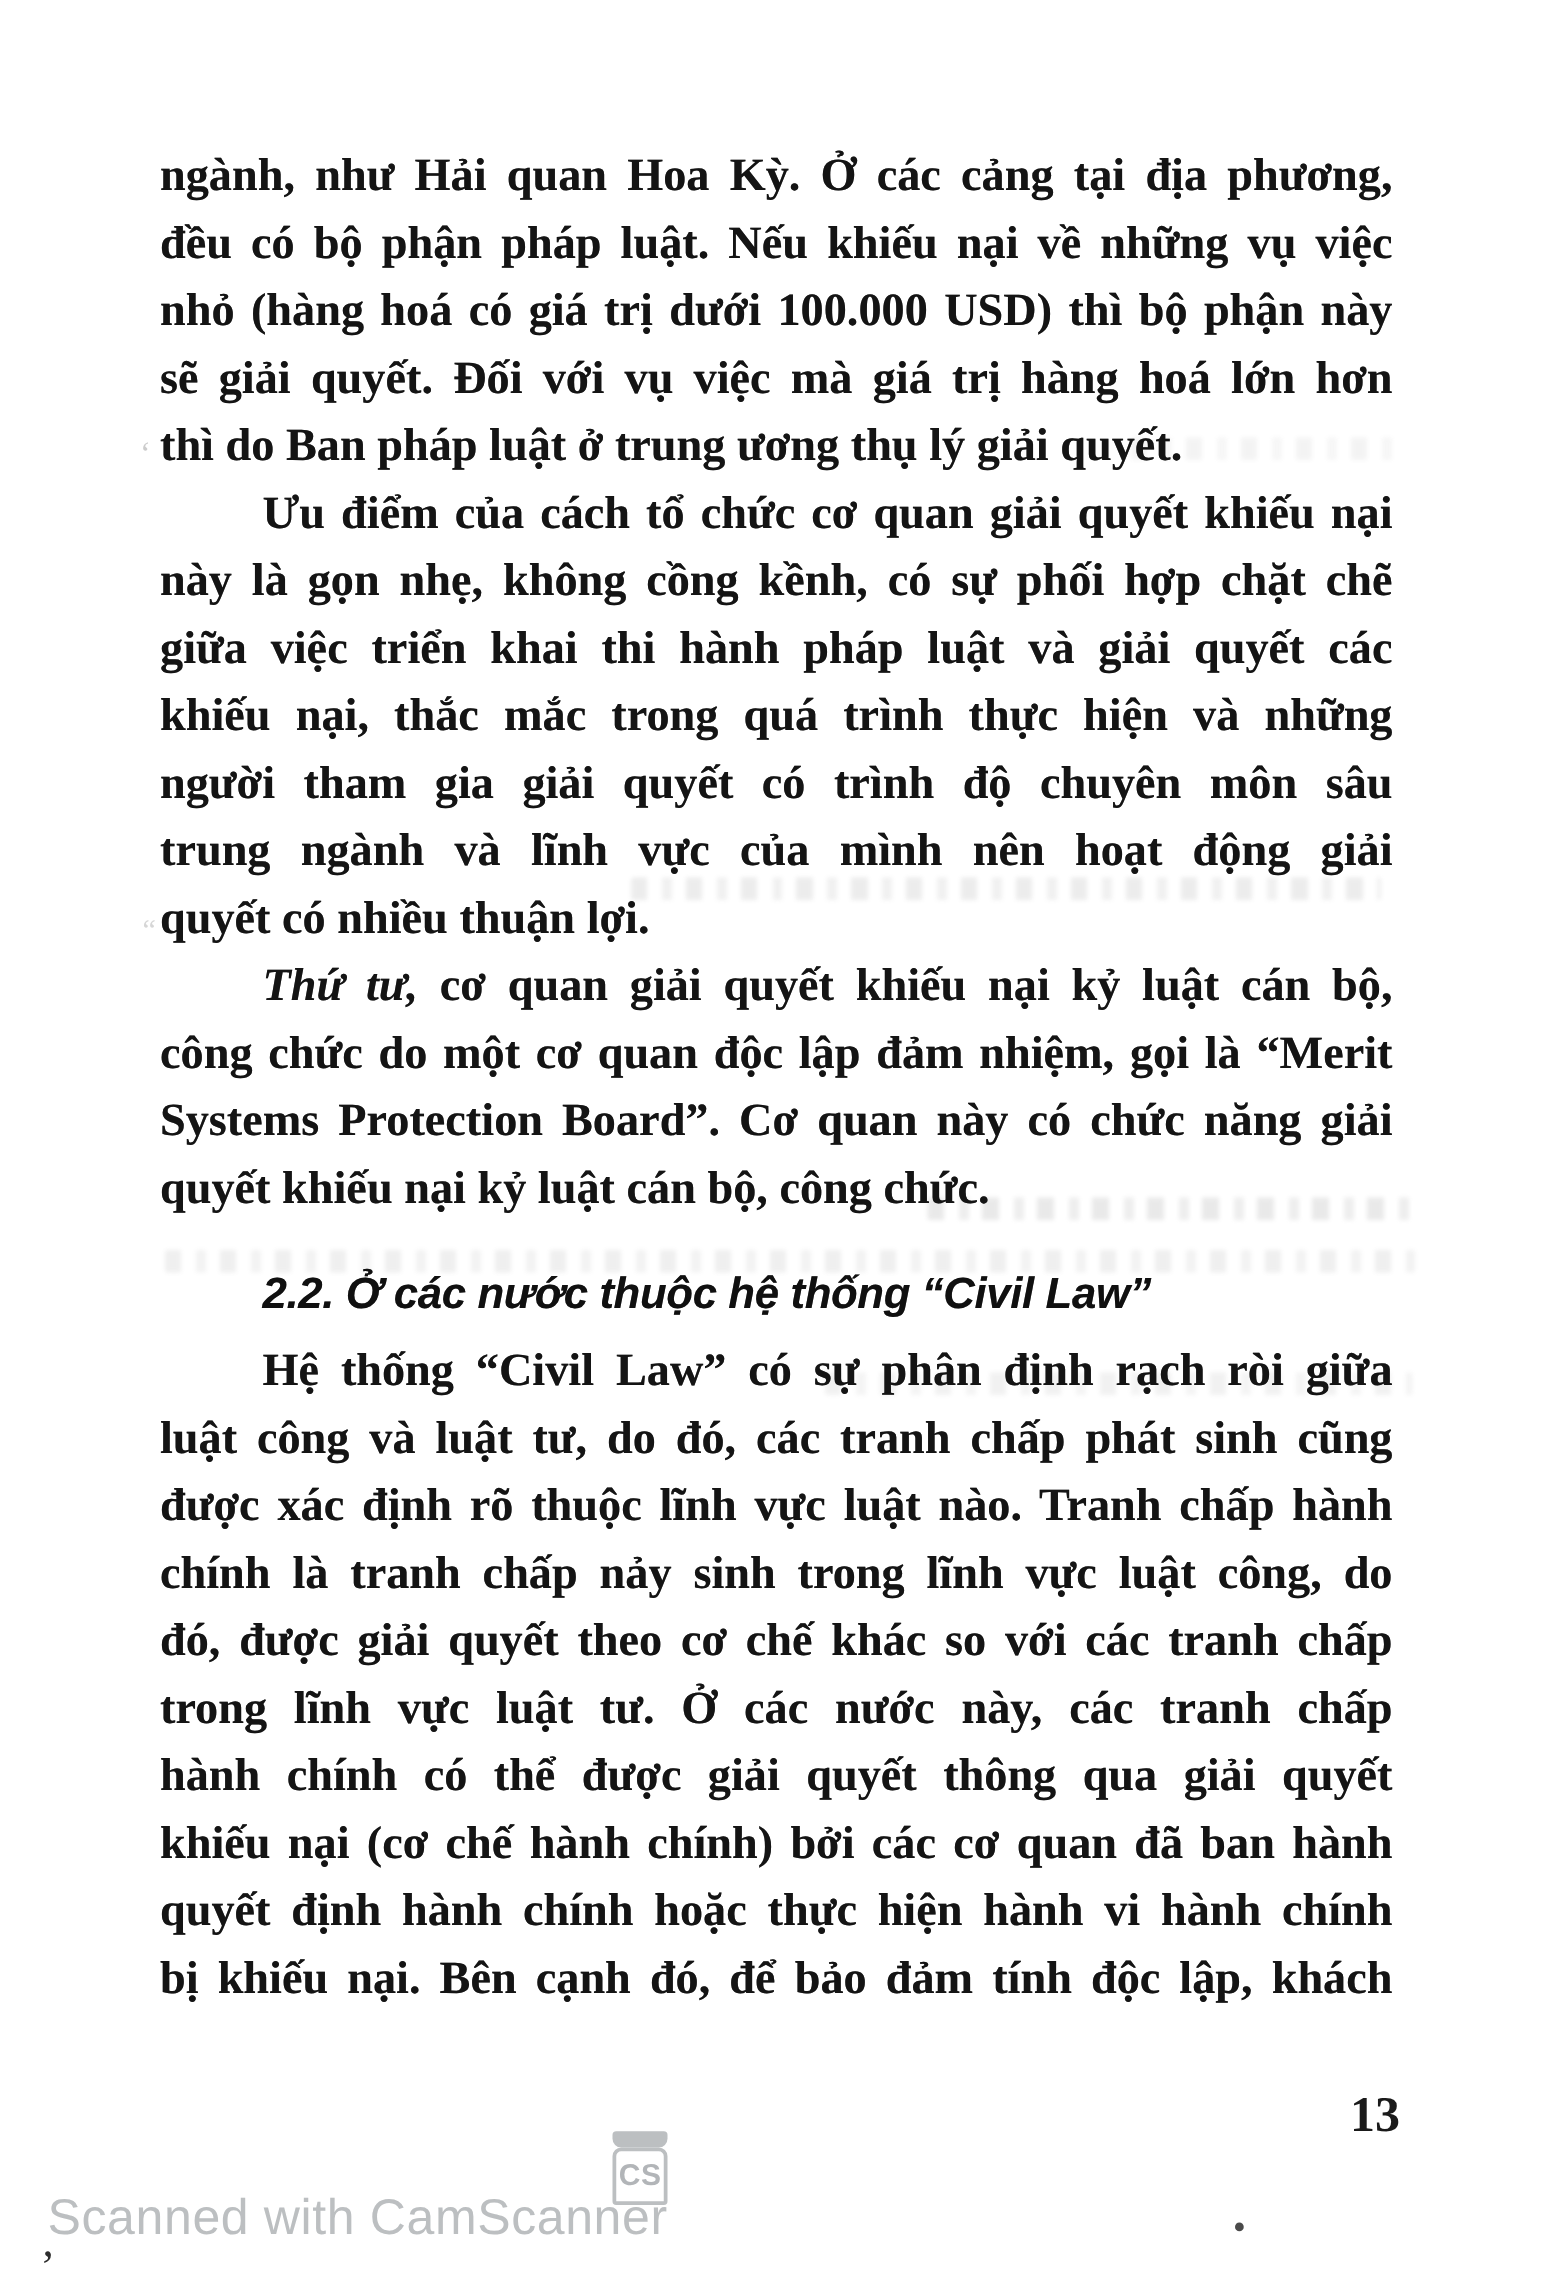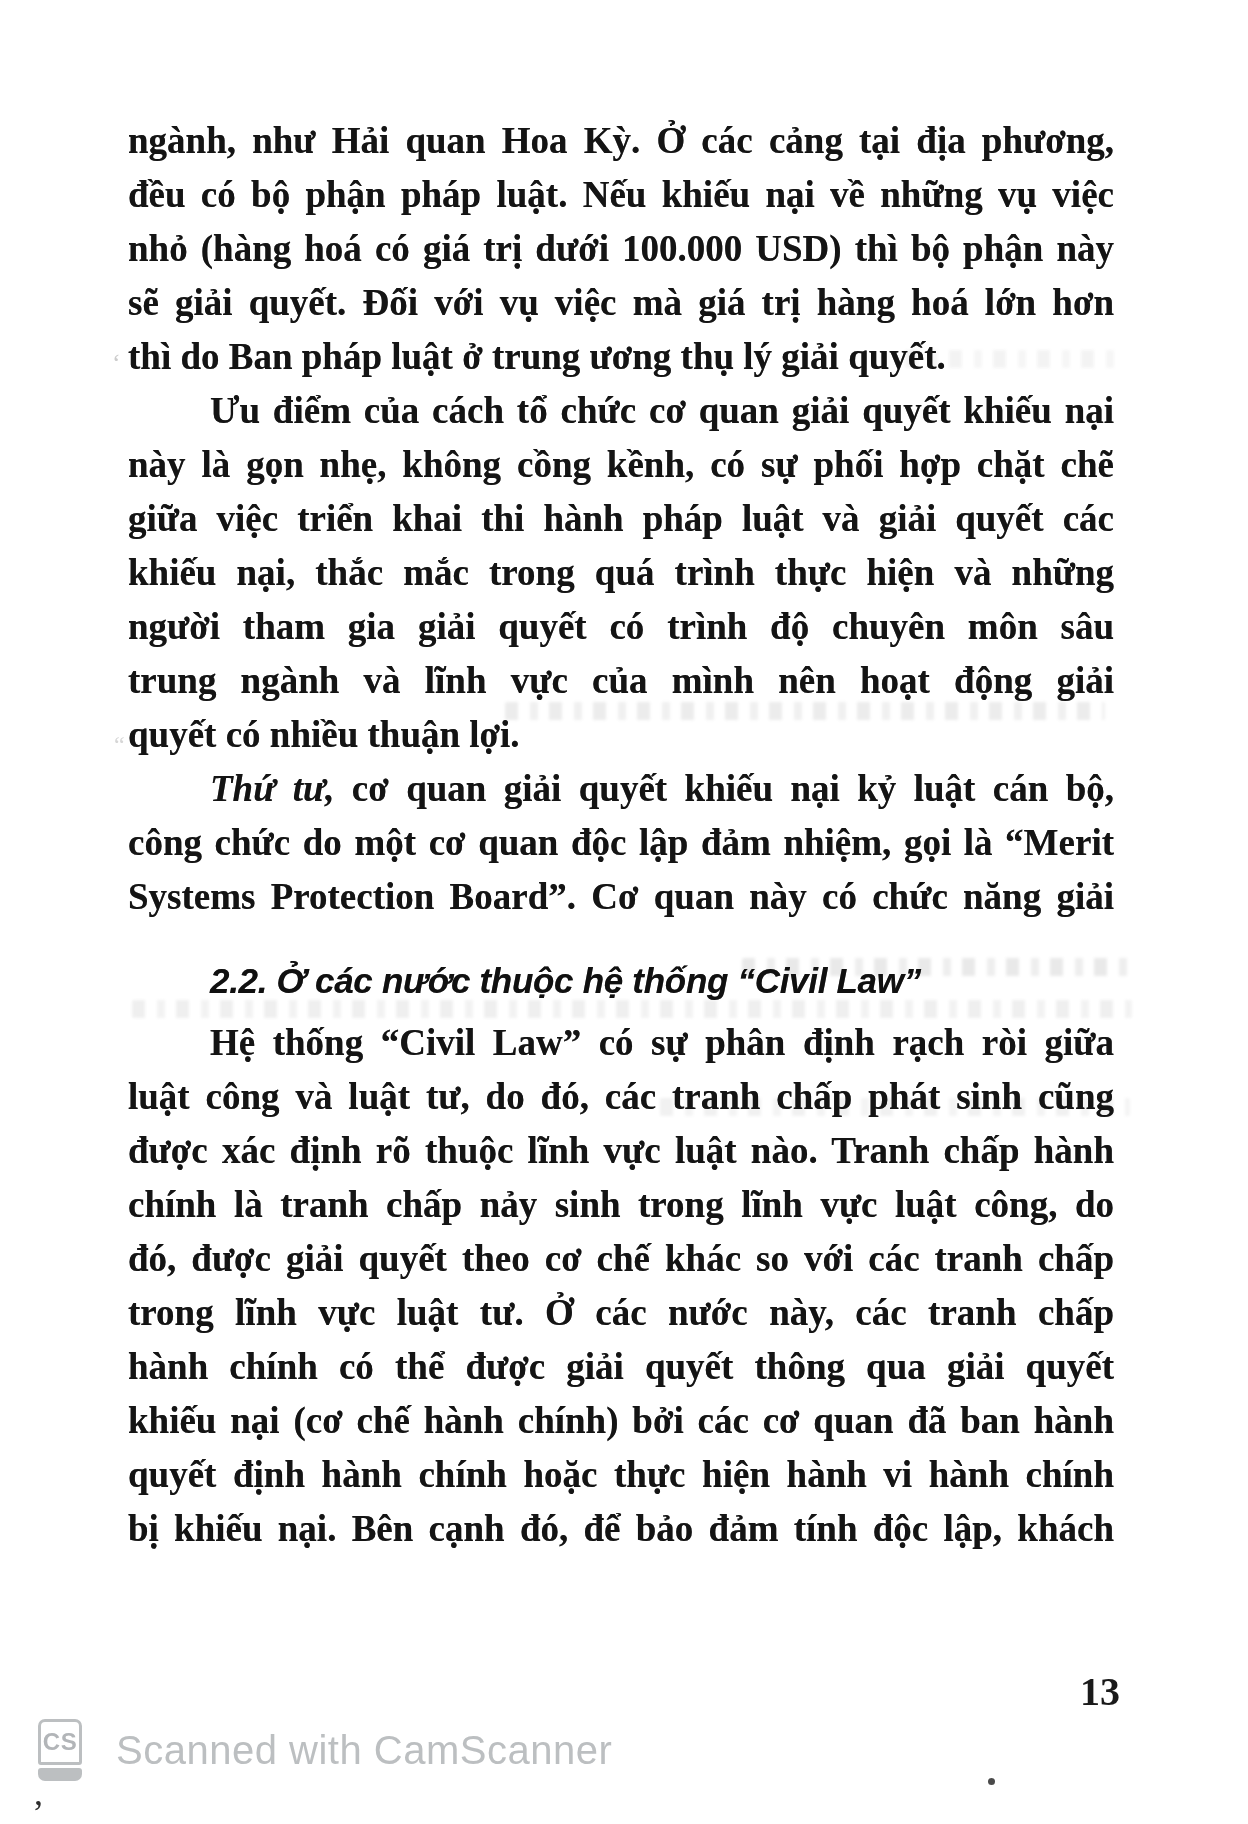--- a/index.html
+++ b/index.html
@@ -63,24 +63,25 @@
     color: #1a1a1a;
   }
 
   
   .watermark {
     position: absolute;
     left: 38px;
     top: 1718px;
     height: 64px;
     display: flex;
-    align-items: center;
+    align-items: flex-end;
     gap: 34px;
     color: #bcbfc1;
     font-family: "Liberation Sans", "DejaVu Sans", sans-serif;
+    flex-direction: column;
   }
   .cs-logo {
     position: relative;
     width: 44px;
     height: 62px;
   }
   .cs-logo .cs-frame {
     position: absolute;
     left: 0; top: 0;
     width: 38px;
@@ -168,20 +169,21 @@
         <div class="line">giữa việc triển khai thi hành pháp luật và giải quyết các</div>
         <div class="line">khiếu nại, thắc mắc trong quá trình thực hiện và những</div>
         <div class="line">người tham gia giải quyết có trình độ chuyên môn sâu</div>
         <div class="line">trung ngành và lĩnh vực của mình nên hoạt động giải</div>
         <div class="line short">quyết có nhiều thuận lợi.</div>
       </div>
       <div class="paragraph">
         <div class="line indent"><em>Thứ tư,</em> cơ quan giải quyết khiếu nại kỷ luật cán bộ,</div>
         <div class="line">công chức do một cơ quan độc lập đảm nhiệm, gọi là “Merit</div>
         <div class="line">Systems Protection Board”. Cơ quan này có chức năng giải</div>
+        <div class="line short">quyết khiếu nại kỷ luật cán bộ, công chức.</div>
       </div>
       <div class="heading">2.2. Ở các nước thuộc hệ thống “Civil Law”</div>
       <div class="paragraph">
         <div class="line indent">Hệ thống “Civil Law” có sự phân định rạch ròi giữa</div>
         <div class="line">luật công và luật tư, do đó, các tranh chấp phát sinh cũng</div>
         <div class="line">được xác định rõ thuộc lĩnh vực luật nào. Tranh chấp hành</div>
         <div class="line">chính là tranh chấp nảy sinh trong lĩnh vực luật công, do</div>
         <div class="line">đó, được giải quyết theo cơ chế khác so với các tranh chấp</div>
         <div class="line">trong lĩnh vực luật tư. Ở các nước này, các tranh chấp</div>
         <div class="line">hành chính có thể được giải quyết thông qua giải quyết</div>

